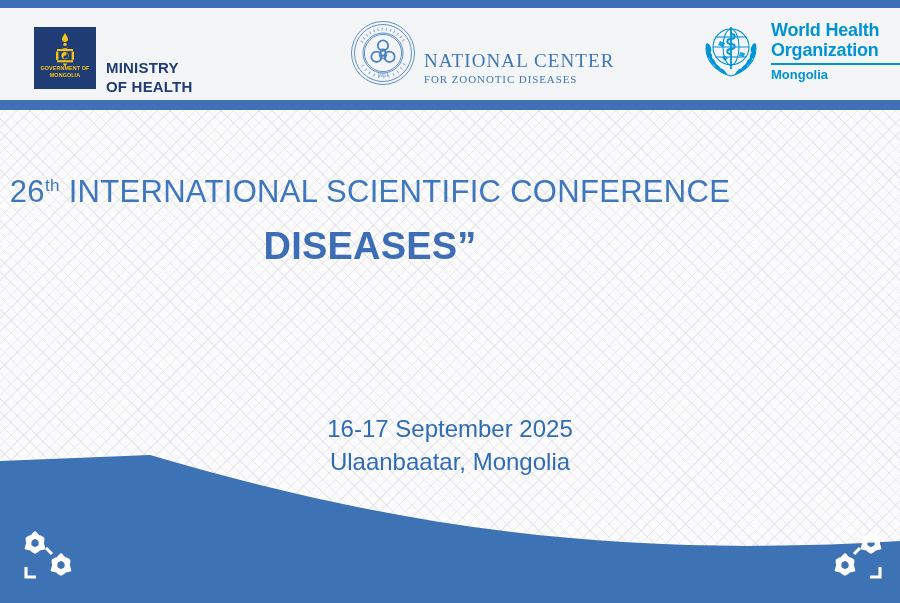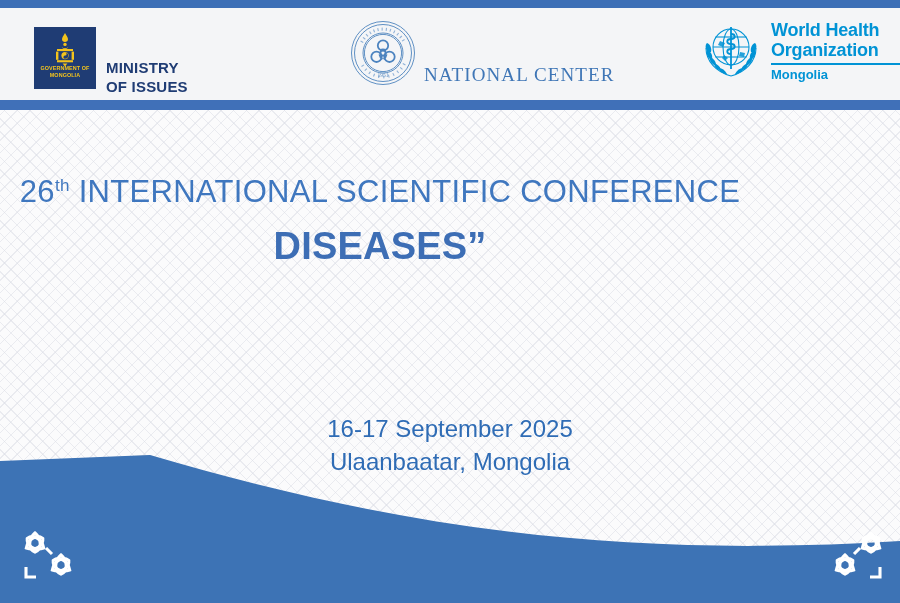--- a/index.html
+++ b/index.html
@@ -123,21 +123,21 @@
     width: 900px; height: 493px;
     background-color: #fbfbfc;
     background-image:
       repeating-linear-gradient(45deg, rgba(220,222,230,.55) 0 1px, transparent 1px 9px),
       repeating-linear-gradient(-45deg, rgba(220,222,230,.55) 0 1px, transparent 1px 9px);
   }
 
   
   .title-block {
     position: absolute;
-    left: 14px; top: 172px;
+    left: 4px; top: 172px;
     width: 732px;
     text-align: center;
   }
   .title-line1 {
     color: #3f77bf;
     font-size: 31px;
     font-weight: normal;
     letter-spacing: 0.3px;
     line-height: 40px;
   }
@@ -213,21 +213,21 @@
       </svg>
       <div>
         <div class="gov-text">
           <span>GOVERNMENT OF</span><br>
           <span>MONGOLIA</span>
         </div>
       </div>
     </div>
     <div class="moh-text">
       <div>MINISTRY</div>
-      <div>OF ISSUES</div>
+      <div>OF HEALTH</div>
     </div>
   </div>
 
   <div class="logo logo-ncz">
     <svg width="66" height="66" viewBox="0 0 66 66">
       <g fill="none" stroke="#5f90c4" stroke-width="1">
         <circle cx="33" cy="33" r="31.5"></circle>
         <circle cx="33" cy="33" r="28.5"></circle>
         <circle cx="33" cy="33" r="20"></circle>
         <circle cx="33" cy="33" r="18.6"></circle>
@@ -270,20 +270,21 @@
           <circle cx="0" cy="0" r="2.6"></circle>
           <path d="M-3.1 -3 A8.5 8.5 0 0 1 3.1 -3"></path>
           <path d="M3.6 1.4 A8.5 8.5 0 0 1 0.6 6.3"></path>
           <path d="M-0.6 6.3 A8.5 8.5 0 0 1 -3.6 1.4"></path>
         </g>
       </g>
       <text x="33" y="57" text-anchor="middle" font-family="Liberation Serif, serif" font-size="5.5" fill="#5f90c4">1951</text>
     </svg>
     <div class="ncz-text">
       <div class="l1">NATIONAL CENTER</div>
+      <div class="l2">FOR ZOONOTIC DISEASES</div>
     </div>
   </div>
 
   <div class="logo logo-who">
     <svg width="62" height="58" viewBox="0 0 62 58">
       <g stroke="#0093d5" fill="none" stroke-width="1.1">
 
         <path d="M31 54 C16 50 6 39 6 26"></path>
         <path d="M31 54 C46 50 56 39 56 26"></path>
         <path d="M8 30 c-3 -3 -3 -7 -1 -9 c3 1 5 5 4 9 Z" fill="#0093d5" stroke="none"></path>

